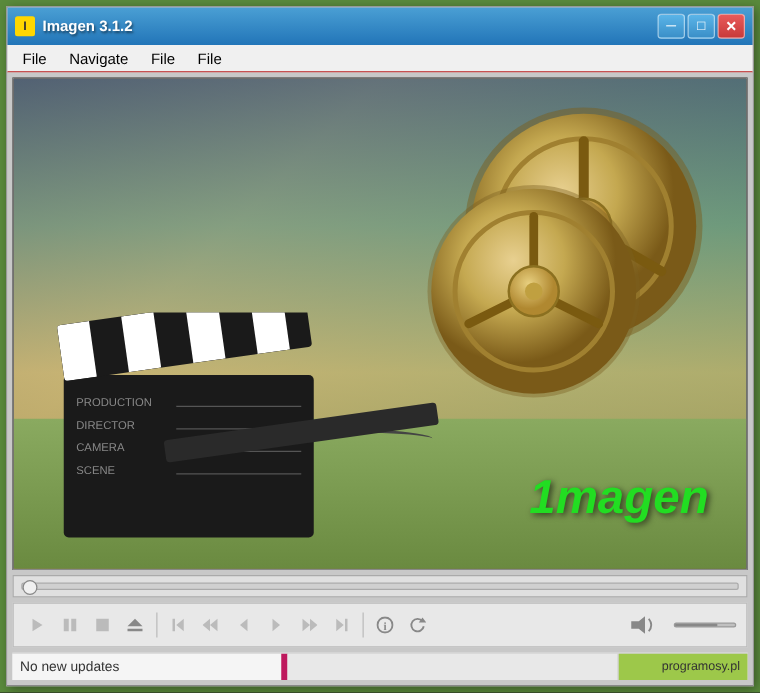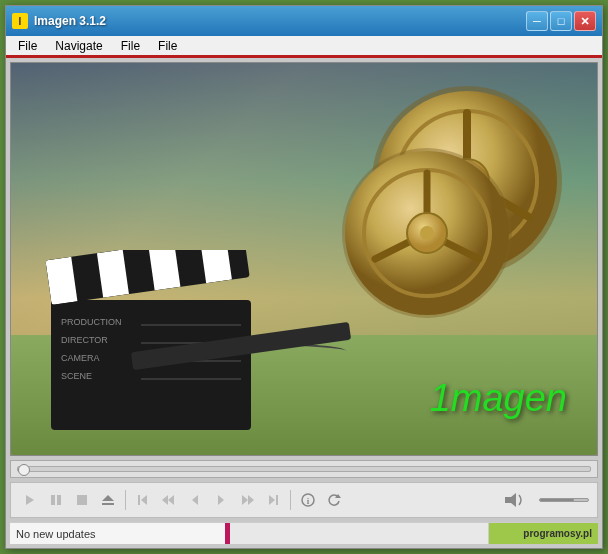--- a/index.html
+++ b/index.html
@@ -81,21 +81,21 @@
     }
 
     .title-btn-min { background: linear-gradient(to bottom, #5ab4e8, #3a8fc8); }
     .title-btn-max { background: linear-gradient(to bottom, #5ab4e8, #3a8fc8); }
     .title-btn-close { background: linear-gradient(to bottom, #e85a5a, #c83a3a); }
 
     
     .menu-bar {
       height: 22px;
       background: #f0f0f0;
-      border-bottom: 3px solid #b91c1c;
+      border-bottom: 1px solid #b91c1c;
       display: flex;
       align-items: center;
       padding: 0 4px;
       gap: 2px;
       text-align: center;
     }
 
     .menu-item {
       padding: 2px 8px;
       cursor: pointer;
@@ -376,21 +376,21 @@
             </clipPath>
             <g clip-path="url(#flapClip)">
               <rect x="10" y="10" width="26" height="45" fill="white"></rect>
               <rect x="62" y="10" width="26" height="45" fill="white"></rect>
               <rect x="114" y="10" width="26" height="45" fill="white"></rect>
               <rect x="166" y="10" width="26" height="45" fill="white"></rect>
             </g>
           </g>
         </svg>
 
-        <div style="position:absolute;right:30px;bottom:35px;font-size:38px;font-weight:normal;font-style:italic;color:#22dd22;text-shadow:2px 2px 5px rgba(0,0,0,0.6);font-family:Arial,sans-serif;">
+        <div style="position:absolute;right:30px;bottom:35px;font-size:38px;font-weight:bold;font-style:italic;color:#22dd22;text-shadow:2px 2px 5px rgba(0,0,0,0.6);font-family:Arial,sans-serif;">
           <span>1magen</span>
         </div>
 
       </div>
     </div>
 
     <div class="seek-bar-container">
       <div class="seek-bar">
         <div class="seek-thumb"></div>
       </div>
@@ -484,18 +484,18 @@
     </div>
 
     <div class="status-bar">
       <div class="status-left">
         <span>No new updates</span>
       </div>
       <div class="status-middle">
         <span></span>
       </div>
       <div class="status-right">
-        <span style="font-size:10px;color:#333;font-weight:bold;margin-left:28px;">programosy.pl</span>
+        <span style="font-size:10px;color:#333;font-weight:normal;margin-left:28px;">programosy.pl</span>
       </div>
     </div>
 
   </div>
 </div>
 
 </body></html>

